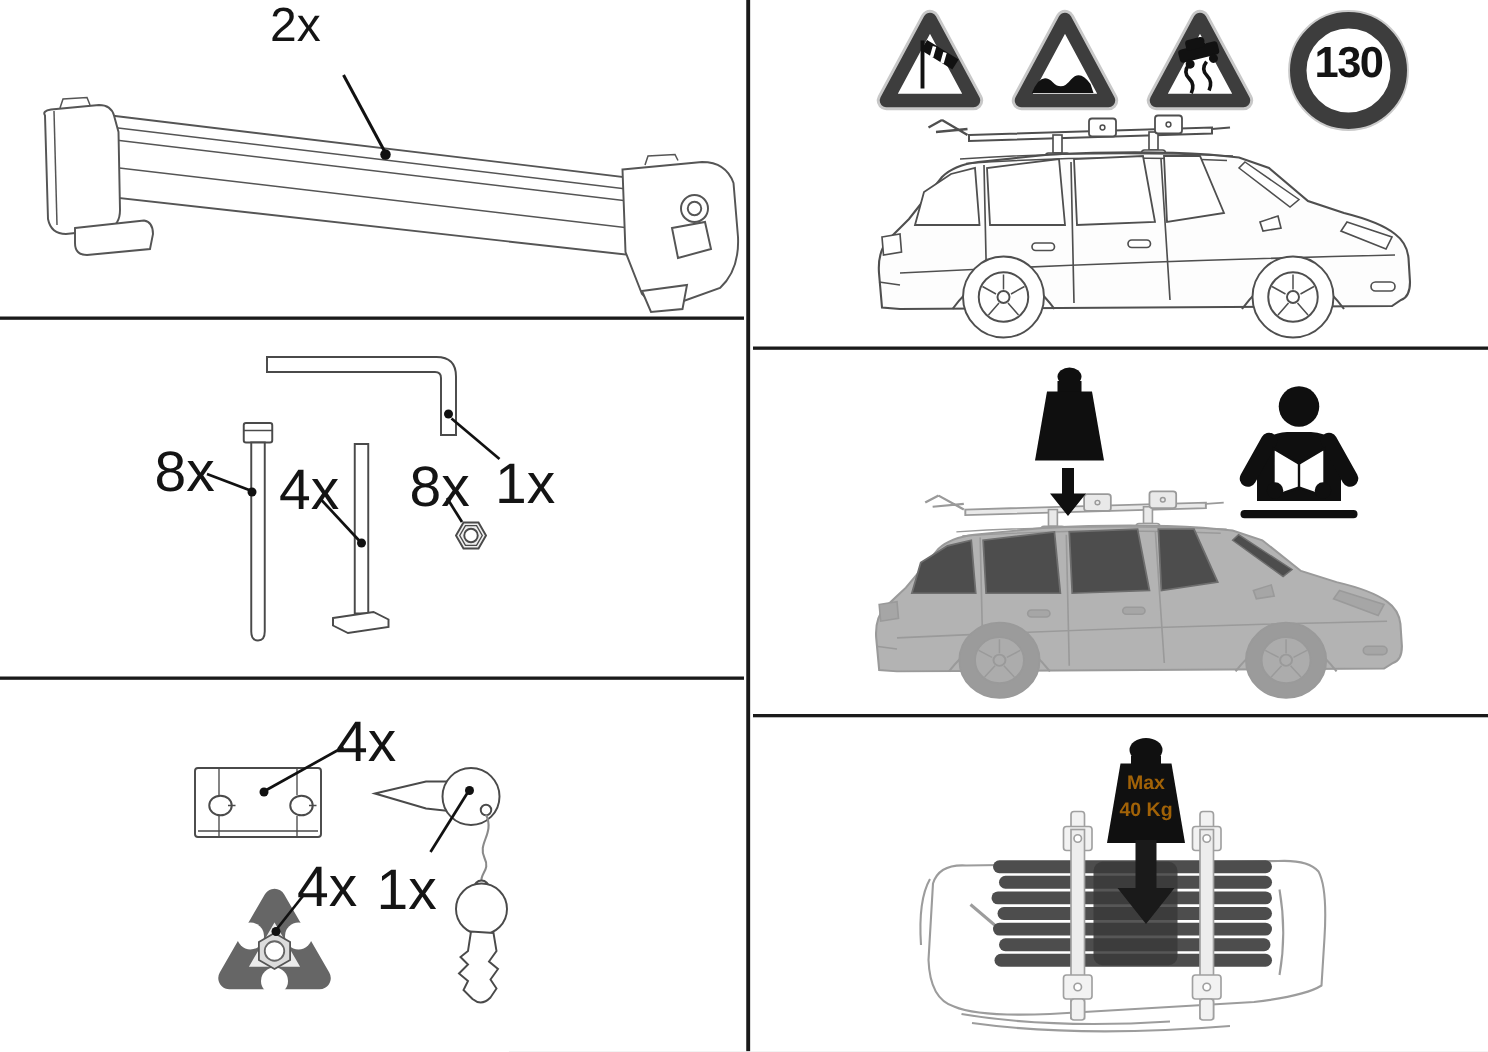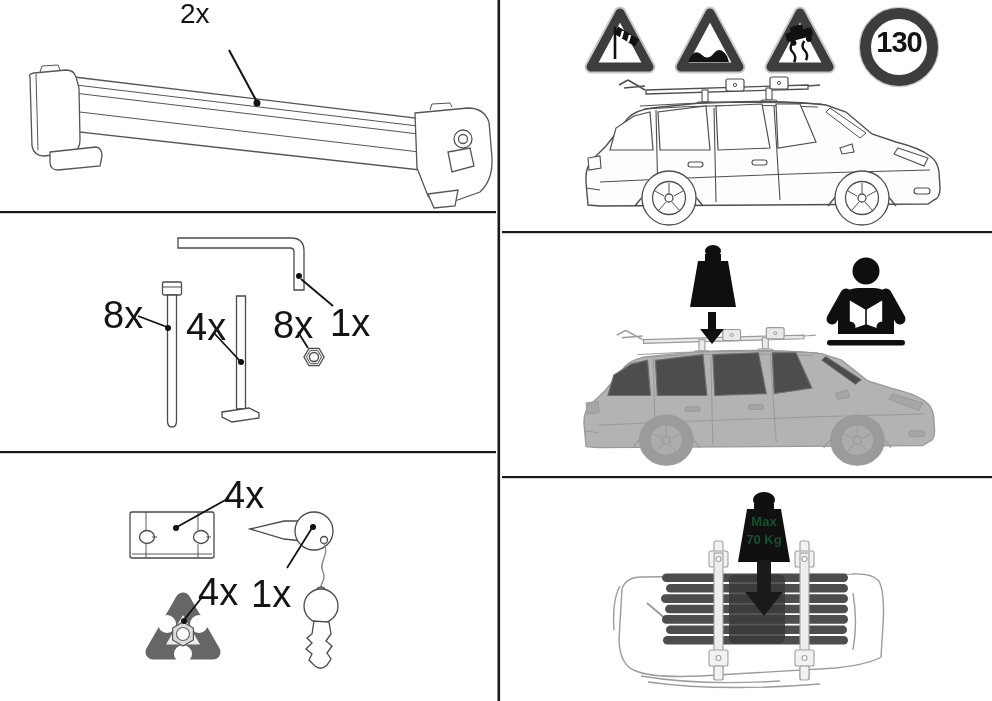--- a/index.html
+++ b/index.html
@@ -5,26 +5,26 @@
   html,body{margin:0;padding:0;background:#e9e9e9;}
   #sheet{
     position:relative;width:992px;height:701px;background:#ffffff;
     overflow:hidden;font-family:"Liberation Sans",sans-serif;
   }
   #artwork{position:absolute;left:0;top:0;}
   .lbl{
     position:absolute;color:#141414;font-family:"Liberation Sans",sans-serif;
     font-weight:400;white-space:nowrap;line-height:1;user-select:none;
   }
-  .qty-lg{font-size:28px;}
+  .qty-lg{font-size:32px;}
   .qty-md{font-size:38px;}
   .sign-num{font-weight:700;font-size:29px;text-align:center;letter-spacing:-1px;}
   .max-txt{
     position:absolute;left:737px;top:513px;width:54px;text-align:center;
-    color:#14532d;font-weight:700;font-size:13px;line-height:1.35;
+    color:#a16207;font-weight:700;font-size:13px;line-height:1.35;
   }
 </style>
 </head>
 <body>
 
 <div id="sheet">
 
 <svg id="artwork" width="992" height="701" viewBox="0 0 992 701">
 
   <defs>
@@ -279,16 +279,16 @@
   <div class="lbl qty-md" style="left:103px;top:296px;">8x</div>
   <div class="lbl qty-md" style="left:186px;top:308px;">4x</div>
   <div class="lbl qty-md" style="left:273px;top:306px;">8x</div>
   <div class="lbl qty-md" style="left:330px;top:304px;">1x</div>
   <div class="lbl qty-md" style="left:224px;top:476px;">4x</div>
   <div class="lbl qty-md" style="left:198px;top:573px;">4x</div>
   <div class="lbl qty-md" style="left:251px;top:575px;">1x</div>
   <div class="lbl sign-num" style="left:866px;top:28px;width:66px;">130</div>
   <div class="max-txt">
     <div>Max</div>
-    <div>70 Kg</div>
+    <div>40 Kg</div>
   </div>
 
 </div>
 
 </body></html>

